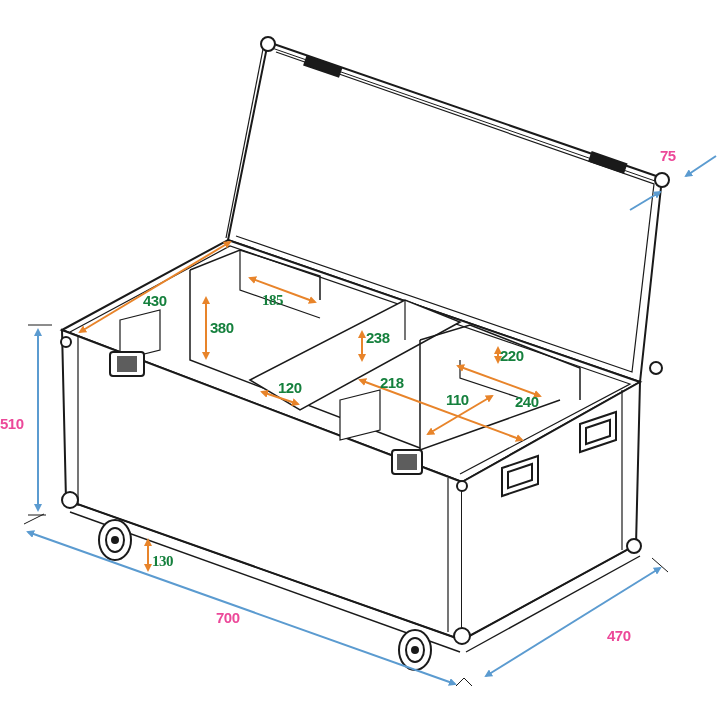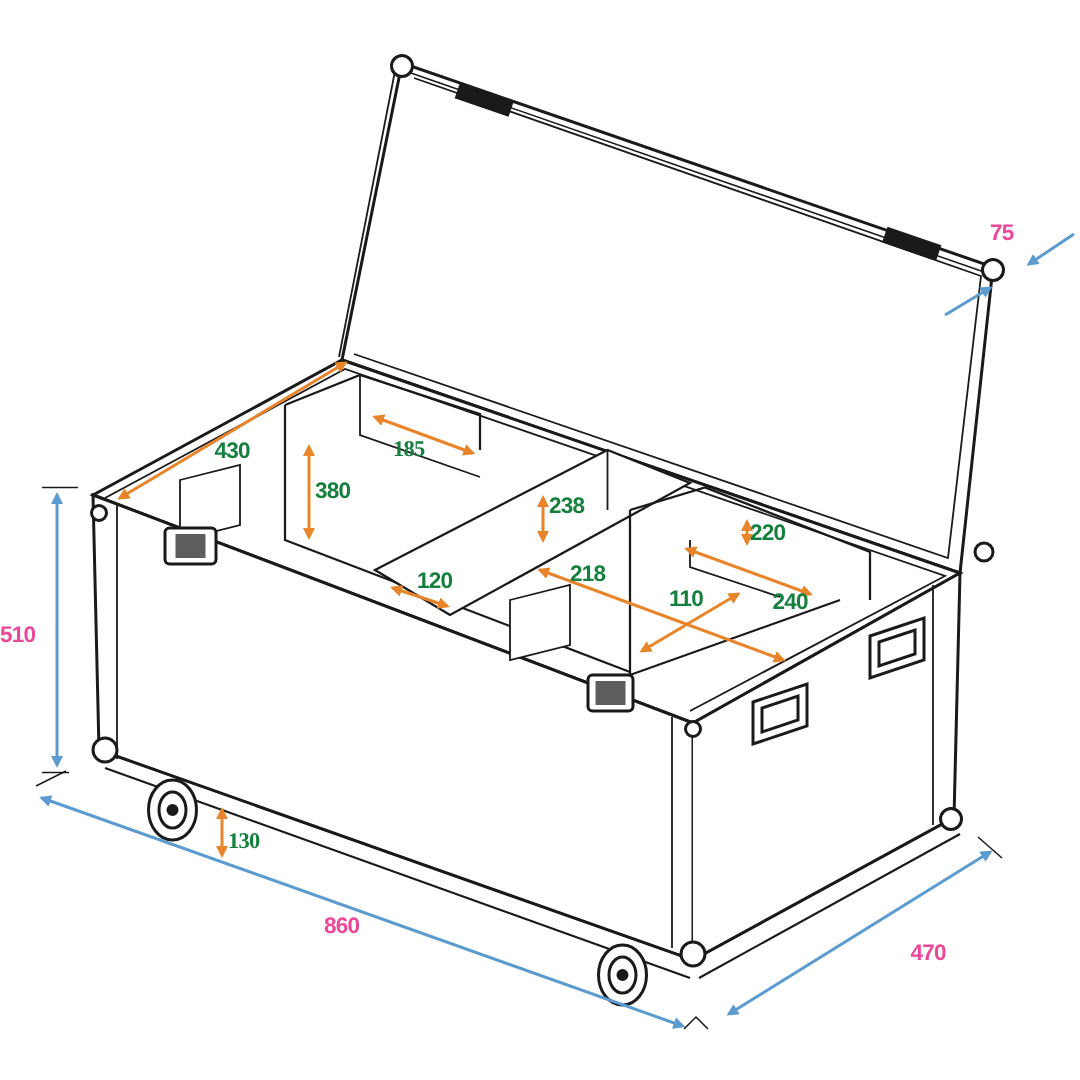--- a/index.html
+++ b/index.html
@@ -112,21 +112,21 @@
       <line x1="360" y1="380" x2="522" y2="440" marker-start="url(#ao)" marker-end="url(#ao)"></line>
       <line x1="428" y1="434" x2="492" y2="396" marker-start="url(#ao)" marker-end="url(#ao)"></line>
       <line x1="458" y1="366" x2="540" y2="396" marker-start="url(#ao)" marker-end="url(#ao)"></line>
       <line x1="498" y1="348" x2="498" y2="362" marker-start="url(#ao)" marker-end="url(#ao)"></line>
       <line x1="148" y1="540" x2="148" y2="570" marker-start="url(#ao)" marker-end="url(#ao)"></line>
     </g>
   </svg>
 
   
   <span class="lbl blue" style="left:0px;top:416px;">510</span>
-  <span class="lbl blue" style="left:216px;top:610px;">860</span>
+  <span class="lbl blue" style="left:216px;top:610px;">700</span>
   <span class="lbl blue" style="left:607px;top:628px;">470</span>
   <span class="lbl blue" style="left:660px;top:148px;">75</span>
 
   
   <span class="lbl orange" style="left:143px;top:293px;">430</span>
   <span class="lbl orange" style="left:210px;top:320px;">380</span>
   <span class="lbl orange" style="left:262px;top:293px;font-family:Liberation Serif, serif;">185</span>
   <span class="lbl orange" style="left:366px;top:330px;">238</span>
   <span class="lbl orange" style="left:278px;top:380px;">120</span>
   <span class="lbl orange" style="left:380px;top:375px;">218</span>

